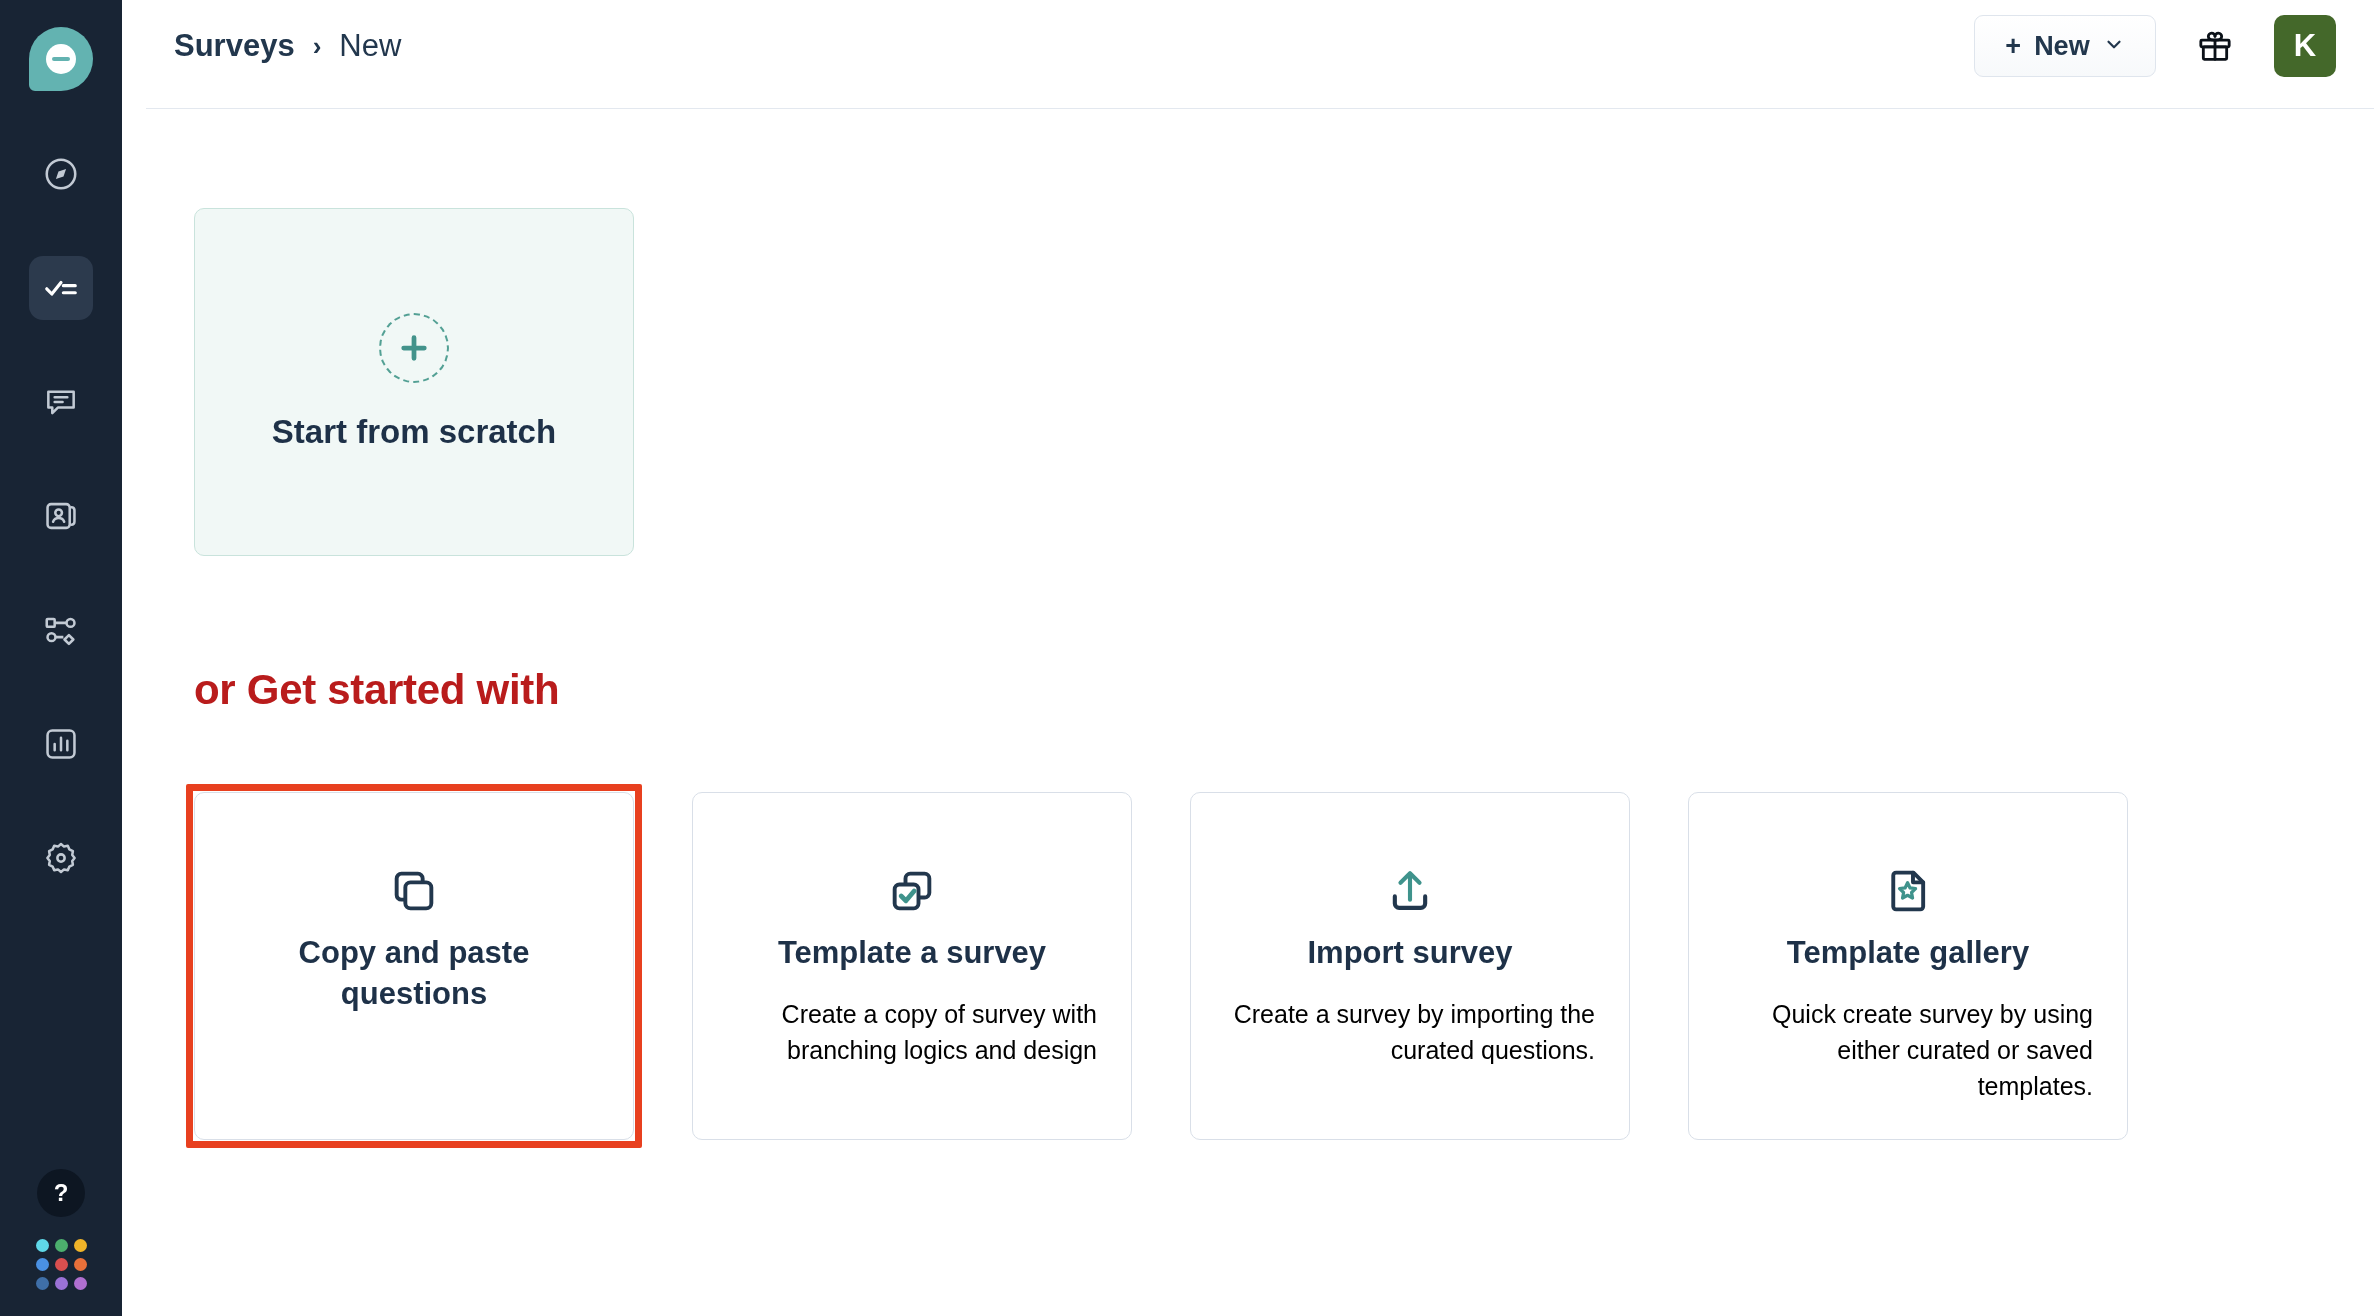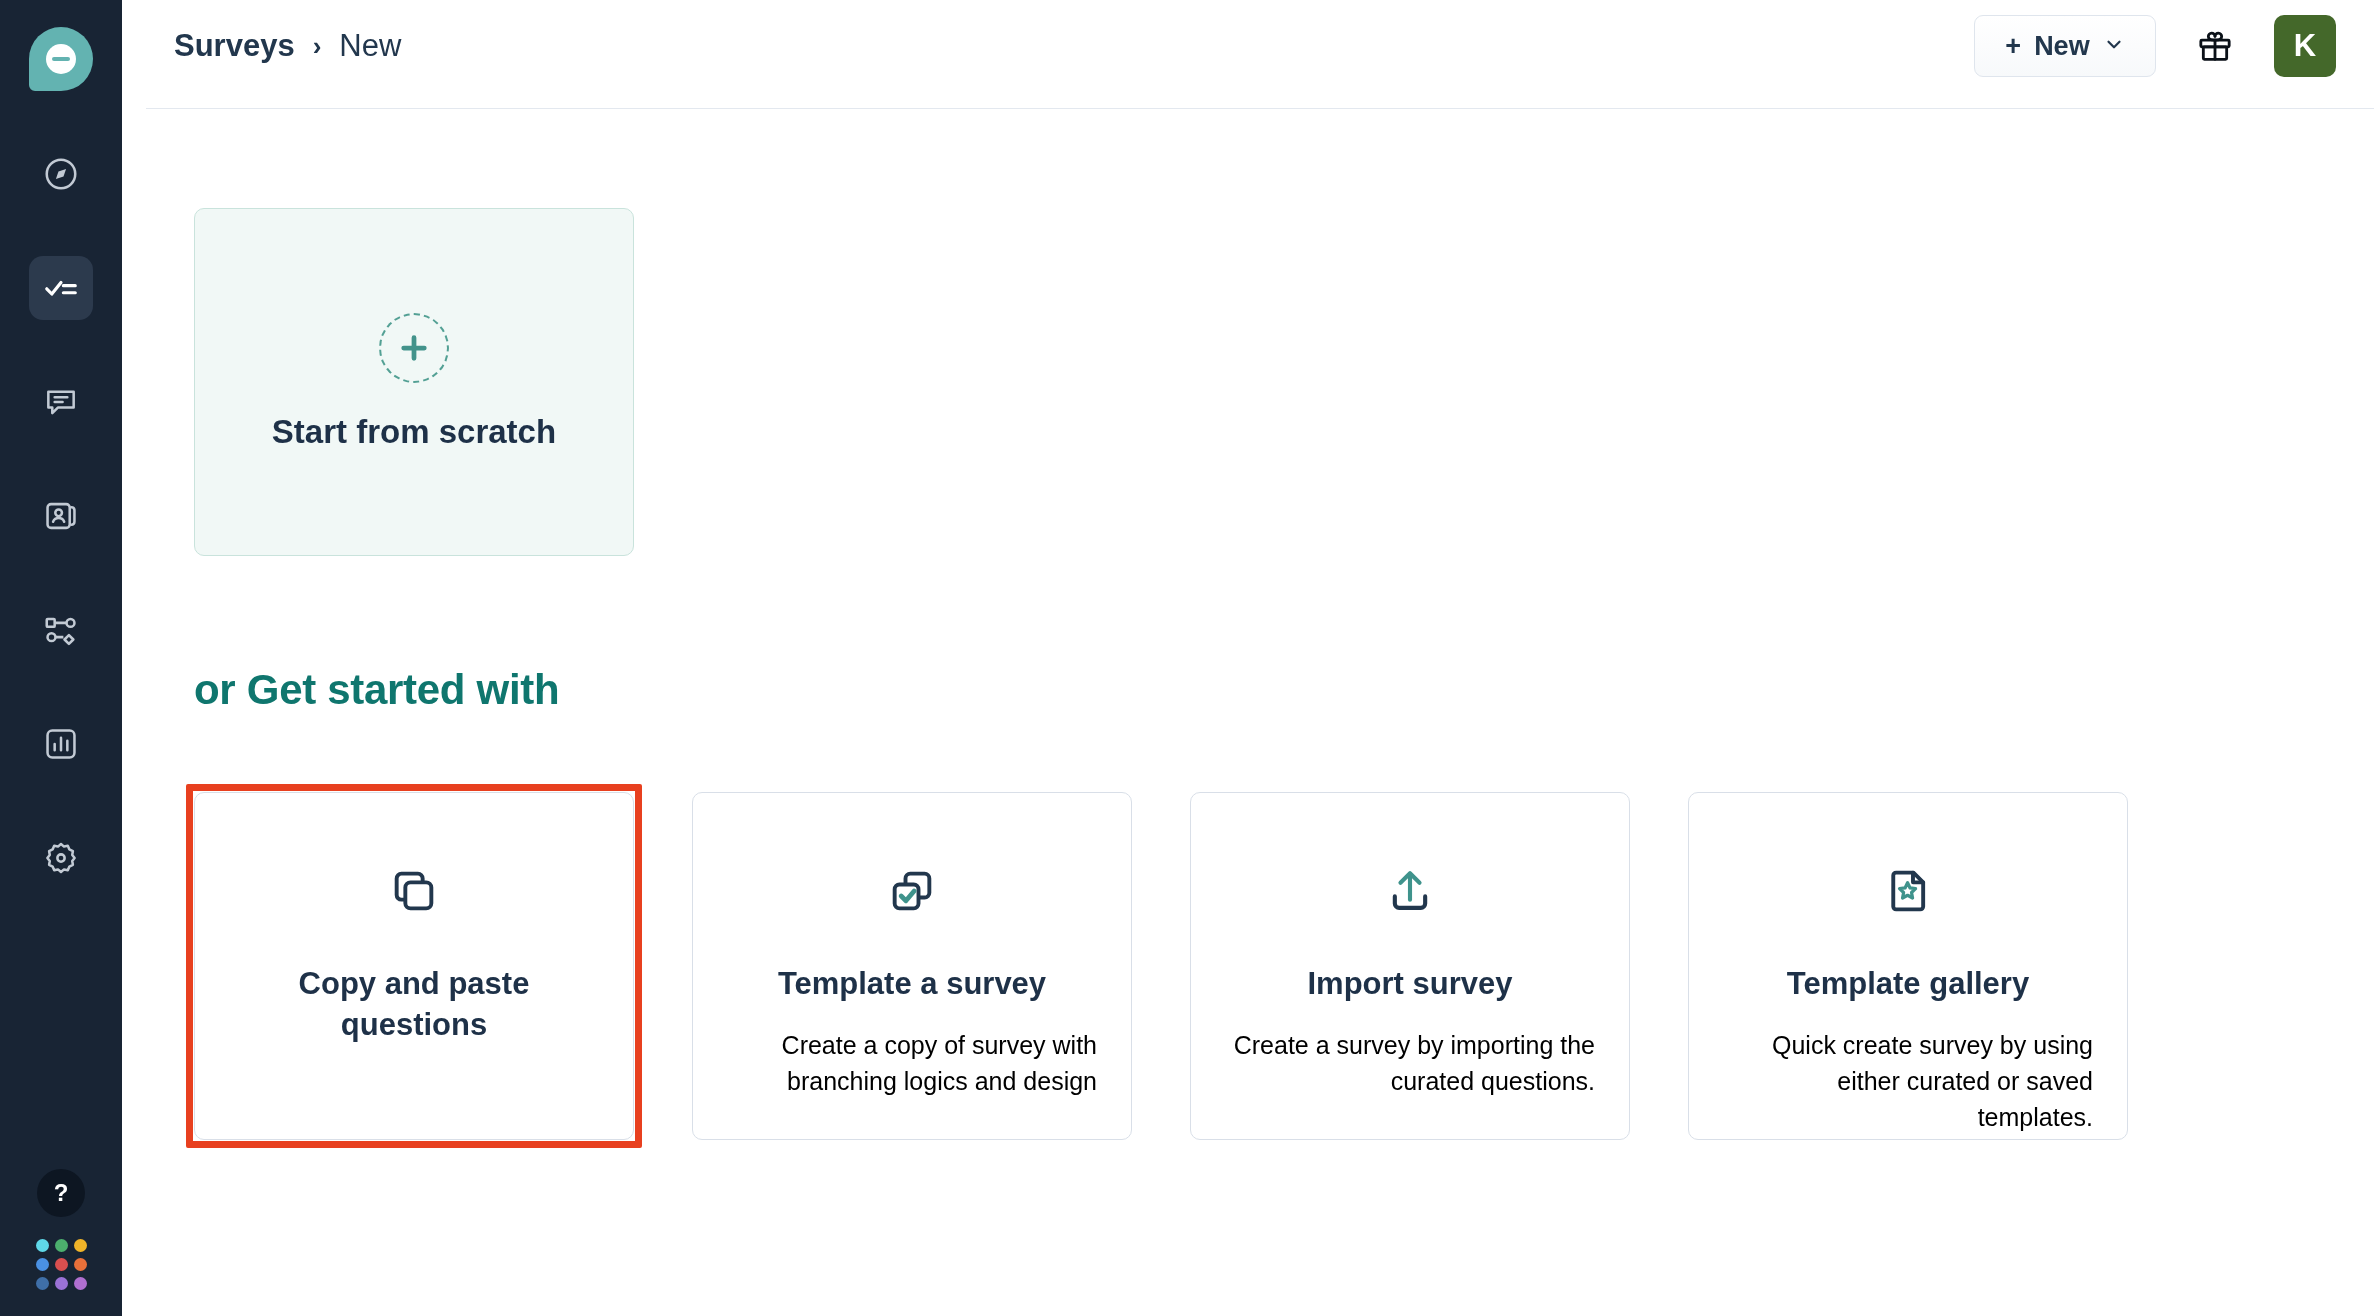--- a/index.html
+++ b/index.html
@@ -107,34 +107,34 @@
   .plus-circle {
     width: 70px; height: 70px; border-radius: 50%;
     border: 2.5px dashed #53a094;
     display: flex; align-items: center; justify-content: center;
     margin-bottom: 30px;
   }
   .scratch-label { font-size: 33px; font-weight: bold; color: #1e3148; }
 
   .section-title {
     margin-top: 110px; margin-bottom: 0;
-    font-size: 42px; font-weight: bold; color: #0f766e;
+    font-size: 42px; font-weight: bold; color: #b91c1c;
     letter-spacing: -0.3px;
   }
 
   .cards-row { margin-top: 78px; display: flex; gap: 58px; }
   .opt-card {
     width: 440px; height: 348px;
     background: #ffffff; border: 1.5px solid #d9dfe8; border-radius: 10px;
     display: flex; flex-direction: column; align-items: center;
     padding: 60px 34px 0 34px; cursor: pointer; position: relative;
   }
   .opt-card .icon-slot { height: 76px; display: flex; align-items: center; justify-content: center; }
   .opt-title {
-    margin-top: 35px; font-size: 31px; font-weight: bold; color: #1e3148;
+    margin-top: 4px; font-size: 31px; font-weight: bold; color: #1e3148;
     text-align: center; line-height: 1.32;
   }
   .opt-desc {
     margin-top: 22px; font-size: 25px; color: #000000;
     text-align: right; line-height: 1.45;
   }
   .opt-card.highlighted::after {
     content: ""; position: absolute;
     left: -9px; top: -9px; right: -9px; bottom: -9px;
     border: 7px solid #e8401f; border-radius: 2px; pointer-events: none;

